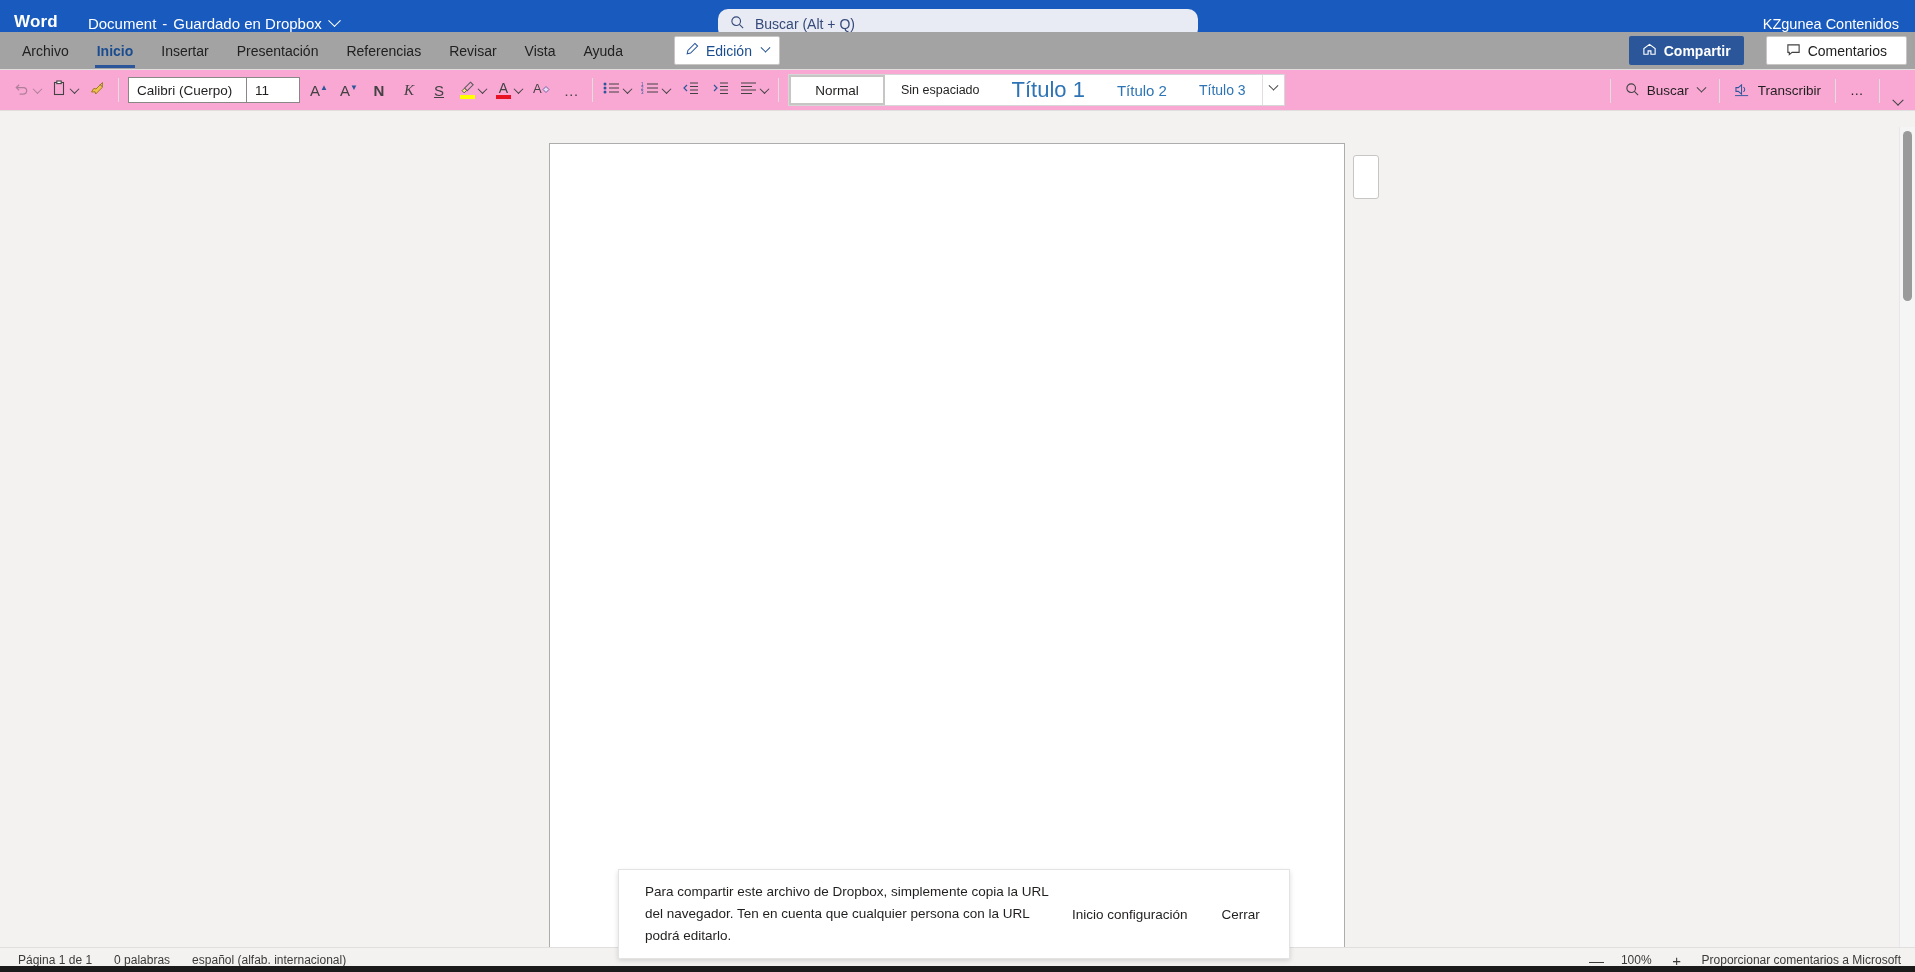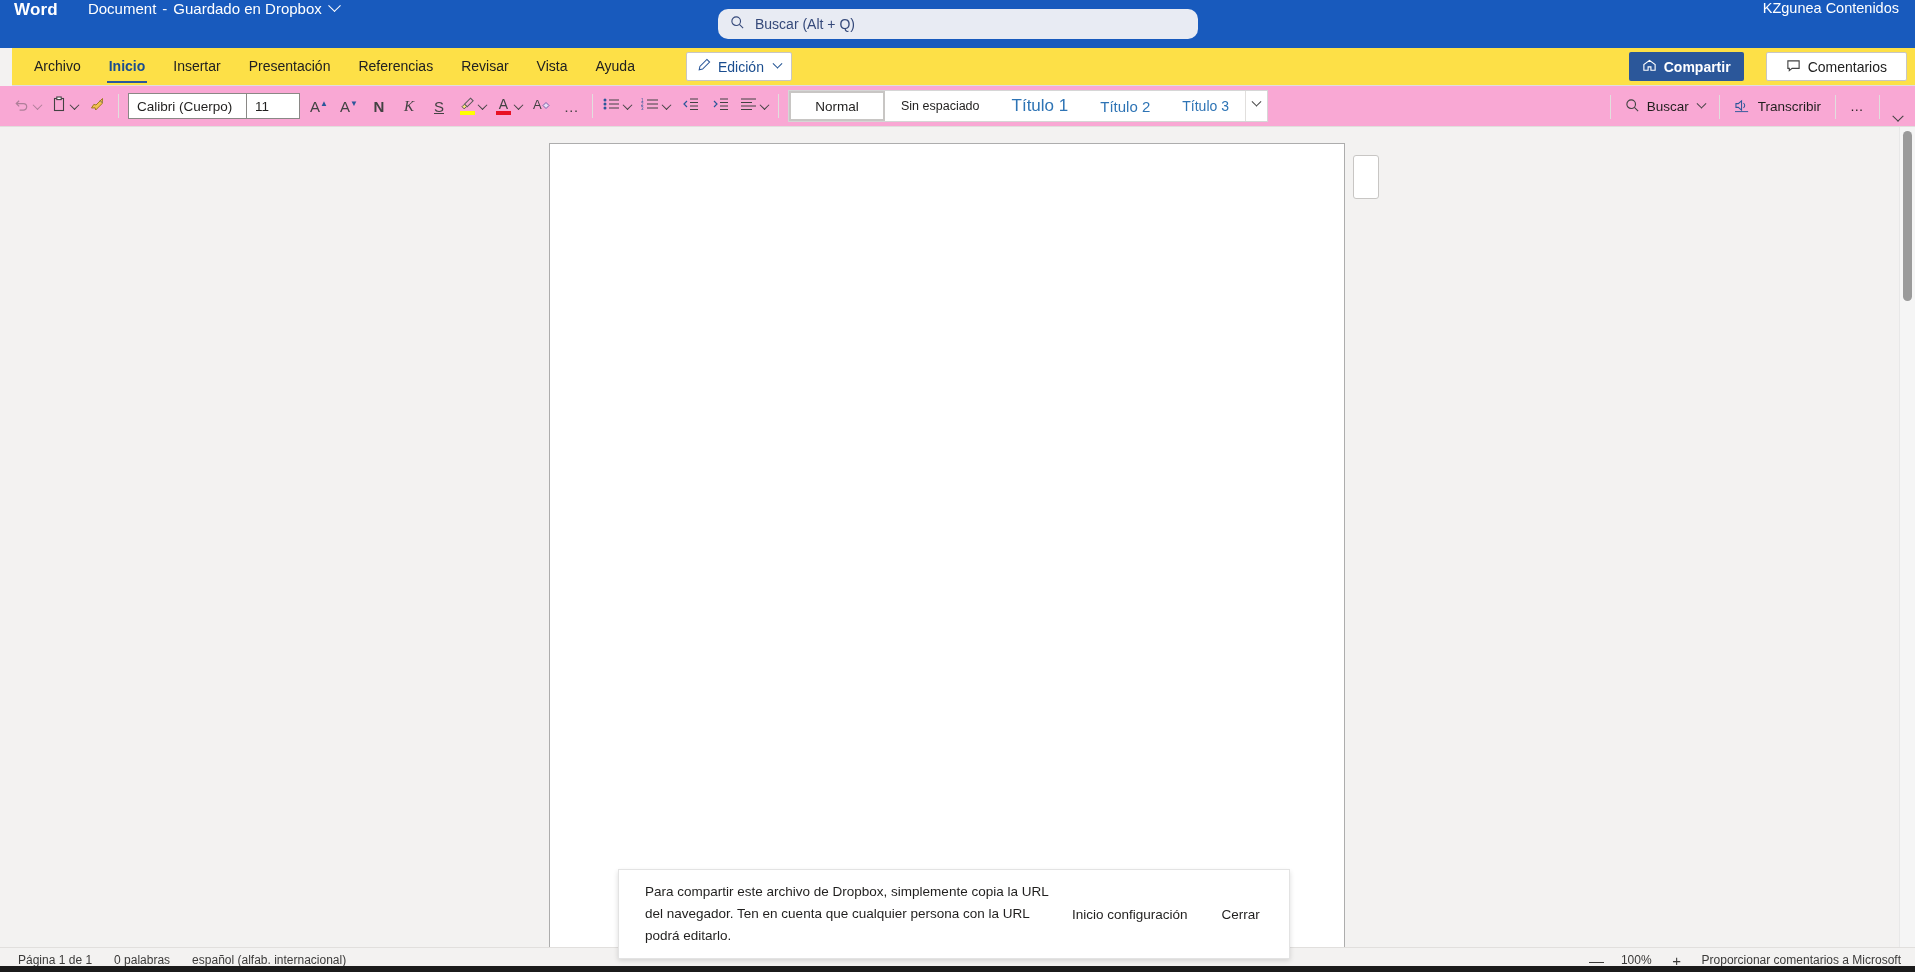--- a/index.html
+++ b/index.html
@@ -5,24 +5,24 @@
   * { box-sizing: border-box; margin: 0; padding: 0; }
   html, body {
     width: 1915px; height: 972px;
     overflow: hidden;
     font-family: "Liberation Sans", sans-serif;
     background: #f3f2f1;
   }
 
   
   .titlebar {
-    height: 48px;
+    height: 32px;
     background: #185abd;
     display: flex;
-    align-items: flex-start;
+    align-items: flex-end;
     position: relative;
     color: #ffffff;
   }
   .app-name {
     font-size: 17px;
     font-weight: bold;
     margin-left: 14px;
     letter-spacing: .2px;
   }
   .doc-title-wrap {
@@ -61,26 +61,25 @@
   .search-input::placeholder { color: #35497a; opacity: 1; }
   .account-name {
     position: absolute; right: 16px;
     font-size: 14.5px;
     white-space: nowrap;
   }
 
   
   .tabstrip {
     height: 38px;
-    background: #fde047;
+    background: #a3a3a3;
     display: flex;
-    align-items: flex-end;
+    align-items: center;
     border-bottom: 1px solid #e1dfdd;
     position: relative;
-    margin-left: 12px;
   }
   .tab {
     font-size: 14px;
     color: #212121;
     padding: 0 14px;
     height: 38px;
     line-height: 38px;
     cursor: pointer;
     position: relative;
     white-space: nowrap;
@@ -192,21 +191,21 @@
   .style-item {
     display: flex; align-items: center; justify-content: center;
     padding: 0 14px;
     cursor: pointer;
     white-space: nowrap;
     color: #2e74b5;
     border: 2px solid transparent;
   }
   .style-item.s-normal { color: #201f1e; font-size: 13.5px; border-color: #c8c6c4; width: 96px; }
   .style-item.s-nospace { color: #201f1e; font-size: 12.5px; }
-  .style-item.s-h1 { font-size: 17px; }
+  .style-item.s-h1 { font-size: 22px; }
   .style-item.s-h2 { font-size: 15px; }
   .style-item.s-h3 { font-size: 14px; }
   .gallery-more {
     width: 22px; display: flex; align-items: center; justify-content: center;
     border-left: 1px solid #e1dfdd; cursor: pointer;
   }
 
   .ribbon-right {
     position: absolute; right: 4px; top: 0;
     height: 41px; display: flex; align-items: center;

